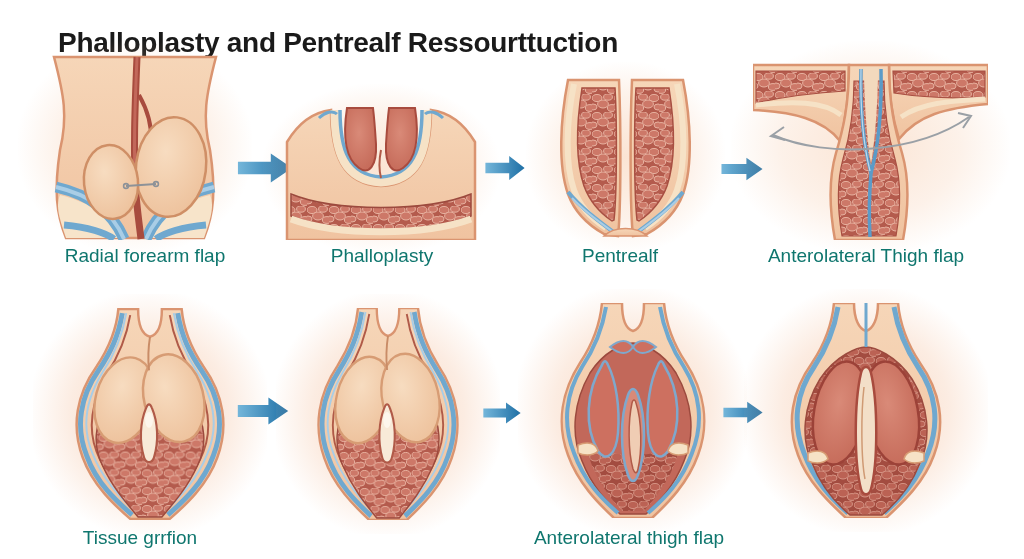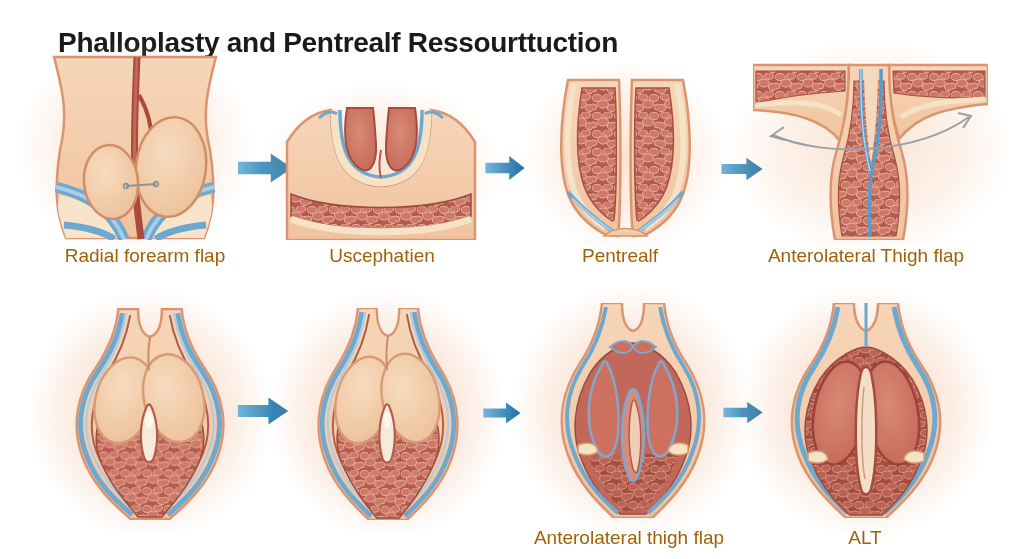--- a/index.html
+++ b/index.html
@@ -17,21 +17,21 @@
     position:absolute;left:-22px;top:-14px;right:-22px;bottom:-14px;
     background:radial-gradient(ellipse at center, rgba(247,206,176,0.55) 0%, rgba(247,206,176,0.28) 45%, rgba(247,206,176,0) 72%);
     pointer-events:none;
   }
   .row2 .glow{
     background:radial-gradient(ellipse at center, rgba(245,196,164,0.7) 0%, rgba(245,196,164,0.32) 48%, rgba(245,196,164,0) 74%);
   }
   .flow-arrow{position:absolute;}
   .flow-arrow svg{display:block;width:100%;height:100%;}
   .caption{
-    position:absolute;width:250px;text-align:center;font-size:19px;color:#a16207;
+    position:absolute;width:250px;text-align:center;font-size:19px;color:#0f766e;
     font-weight:400;white-space:nowrap;
   }
 </style>
 </head>
 <body>
 
 <svg width="0" height="0" style="position:absolute" aria-hidden="true">
   <defs>
     <linearGradient id="gArrow" x1="0" y1="0" x2="1" y2="0">
       <stop offset="0" stop-color="#74b6da"></stop>
@@ -226,21 +226,21 @@
   </div>
 
   <figure class="panel" style="left:753px;top:55px;width:235px;height:185px">
     <div class="glow"></div>
     <svg width="235" height="185" viewBox="0 0 235 185">
         <use href="#ill4"></use>
       </svg>
   </figure>
 
   <div class="caption" style="left:20px;top:245px">Radial forearm flap</div>
-  <div class="caption" style="left:257px;top:245px">Uscephatien</div>
+  <div class="caption" style="left:257px;top:245px">Phalloplasty</div>
   <div class="caption" style="left:495px;top:245px">Pentrealf</div>
   <div class="caption" style="left:741px;top:245px">Anterolateral Thigh flap</div>
 
   <figure class="panel row2" style="left:55px;top:308px;width:190px;height:212px">
     <div class="glow"></div>
     <svg width="190" height="212" viewBox="0 0 192 212">
         <use href="#illBulb"></use>
       </svg>
   </figure>
 
@@ -276,16 +276,16 @@
       </svg>
   </div>
 
   <figure class="panel row2" style="left:766px;top:303px;width:200px;height:215px">
     <div class="glow"></div>
     <svg width="200" height="215" viewBox="0 0 200 215">
         <use href="#ill8"></use>
       </svg>
   </figure>
 
+  <div class="caption" style="left:15px;top:527px">Tissue grrfion</div>
   <div class="caption" style="left:504px;top:527px">Anterolateral thigh flap</div>
-  <div class="caption" style="left:740px;top:527px">ALT</div>
 
 </div>
 
 </body></html>

